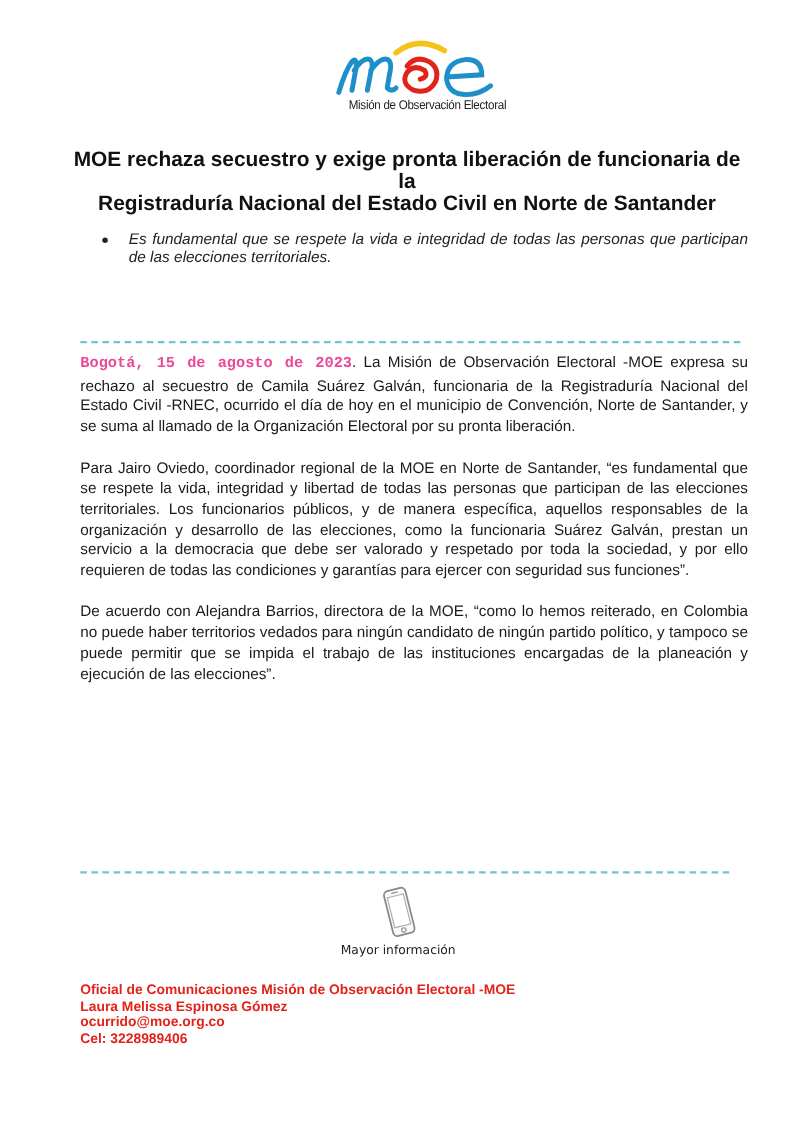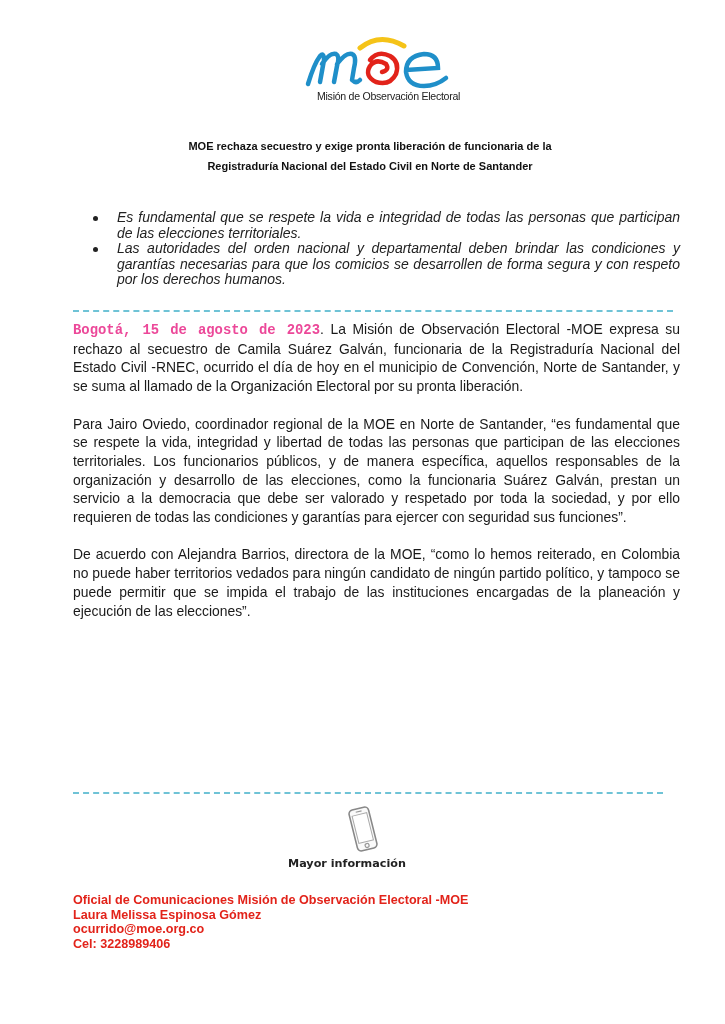--- a/index.html
+++ b/index.html
@@ -1,31 +1,31 @@
 <!DOCTYPE html>
 <html><head>
 <meta charset="utf-8">
 <style>
   html, body { margin:0; padding:0; background:#ffffff; }
   body { width:725px; height:1024px; position:relative; overflow:hidden; font-family:"Liberation Sans", sans-serif; color:#1a1a1a; }
   .logo { position:absolute; left:300px; top:34px; width:160px; height:70px; }
   .logo svg { position:absolute; left:0; top:0; }
   .logo-sub { position:absolute; left:17px; top:56px; font-size:11.5px; letter-spacing:-0.3px; color:#222; white-space:nowrap; transform:scaleX(0.92); transform-origin:left top; }
-  .title { position:absolute; left:60px; top:136px; width:620px; text-align:center; font-weight:bold; font-size:11px; line-height:20px; color:#111; }
+  .title { position:absolute; left:60px; top:136px; width:620px; text-align:center; font-weight:bold; font-size:19px; line-height:20px; color:#111; }
   .bullets { position:absolute; left:92px; top:210px; width:588px; margin:0; padding:0; list-style:none; font-style:italic; font-size:14px; line-height:15.5px; color:#222; text-align:justify; }
   .bullets li { position:relative; padding-left:25px; }
   .bullets li .dot { position:absolute; left:1px; top:6px; width:5px; height:5px; border-radius:50%; background:#222; }
   .divider { position:absolute; height:0; border-top:2px dashed #6fc3d6; }
   .div1 { left:73px; top:310px; width:600px; }
   .div2 { left:73px; top:792px; width:590px; }
   .body { position:absolute; left:73px; top:320px; width:607px; font-size:13.9px; line-height:18.7px; color:#1a1a1a; }
   .body p { margin:0 0 18.7px 0; text-align:justify; }
   .red-lead { color:#ec4899; font-weight:bold;font-family:Liberation Mono, monospace; }
   .phone { position:absolute; left:348px; top:805px; width:30px; height:48px; }
-  .more-info { position:absolute; left:288px; top:857px; width:124px; text-align:left; font-weight:bold; font-size:11.2px; font-family:"DejaVu Sans", sans-serif; color:#222; }
+  .more-info { position:absolute; left:300px; top:857px; width:124px; text-align:center; font-weight:normal; font-size:11.2px; font-family:"DejaVu Sans", sans-serif; color:#222; }
   .contact { position:absolute; left:73px; top:893px; font-weight:bold; font-size:12.6px; line-height:14.5px; color:#e2231a; }
   .contact div { white-space:nowrap; }
 </style>
 </head>
 <body>
 
 <div class="logo">
   <svg width="160" height="58" viewBox="0 0 160 58">
 
     <path d="M60 14 Q80 -2 104 12" stroke="#f5c318" stroke-width="5" fill="none" stroke-linecap="round"></path>
@@ -41,24 +41,20 @@
 
 <div class="title">
   <div>MOE rechaza secuestro y exige pronta liberación de funcionaria de la</div>
   <div>Registraduría Nacional del Estado Civil en Norte de Santander</div>
 </div>
 
 <ul class="bullets">
   <li>
     <span class="dot"></span>
     <span>Es fundamental que se respete la vida e integridad de todas las personas que participan de las elecciones territoriales.</span>
-  </li>
-  <li>
-    <span class="dot"></span>
-    <span>Las autoridades del orden nacional y departamental deben brindar las condiciones y garantías necesarias para que los comicios se desarrollen de forma segura y con respeto por los derechos humanos.</span>
   </li>
 </ul>
 
 <div class="divider div1"></div>
 
 <div class="body">
   <p><span class="red-lead">Bogotá, 15 de agosto de 2023</span><span>. La Misión de Observación Electoral -MOE expresa su rechazo al secuestro de Camila Suárez Galván, funcionaria de la Registraduría Nacional del Estado Civil -RNEC, ocurrido el día de hoy en el municipio de Convención, Norte de Santander, y se suma al llamado de la Organización Electoral por su pronta liberación.</span></p>
   <p>Para Jairo Oviedo, coordinador regional de la MOE en Norte de Santander, “es fundamental que se respete la vida, integridad y libertad de todas las personas que participan de las elecciones territoriales. Los funcionarios públicos, y de manera específica, aquellos responsables de la organización y desarrollo de las elecciones, como la funcionaria Suárez Galván, prestan un servicio a la democracia que debe ser valorado y respetado por toda la sociedad, y por ello requieren de todas las condiciones y garantías para ejercer con seguridad sus funciones”.</p>
   <p>De acuerdo con Alejandra Barrios, directora de la MOE, “como lo hemos reiterado, en Colombia no puede haber territorios vedados para ningún candidato de ningún partido político, y tampoco se puede permitir que se impida el trabajo de las instituciones encargadas de la planeación y ejecución de las elecciones”.</p>
 </div>

